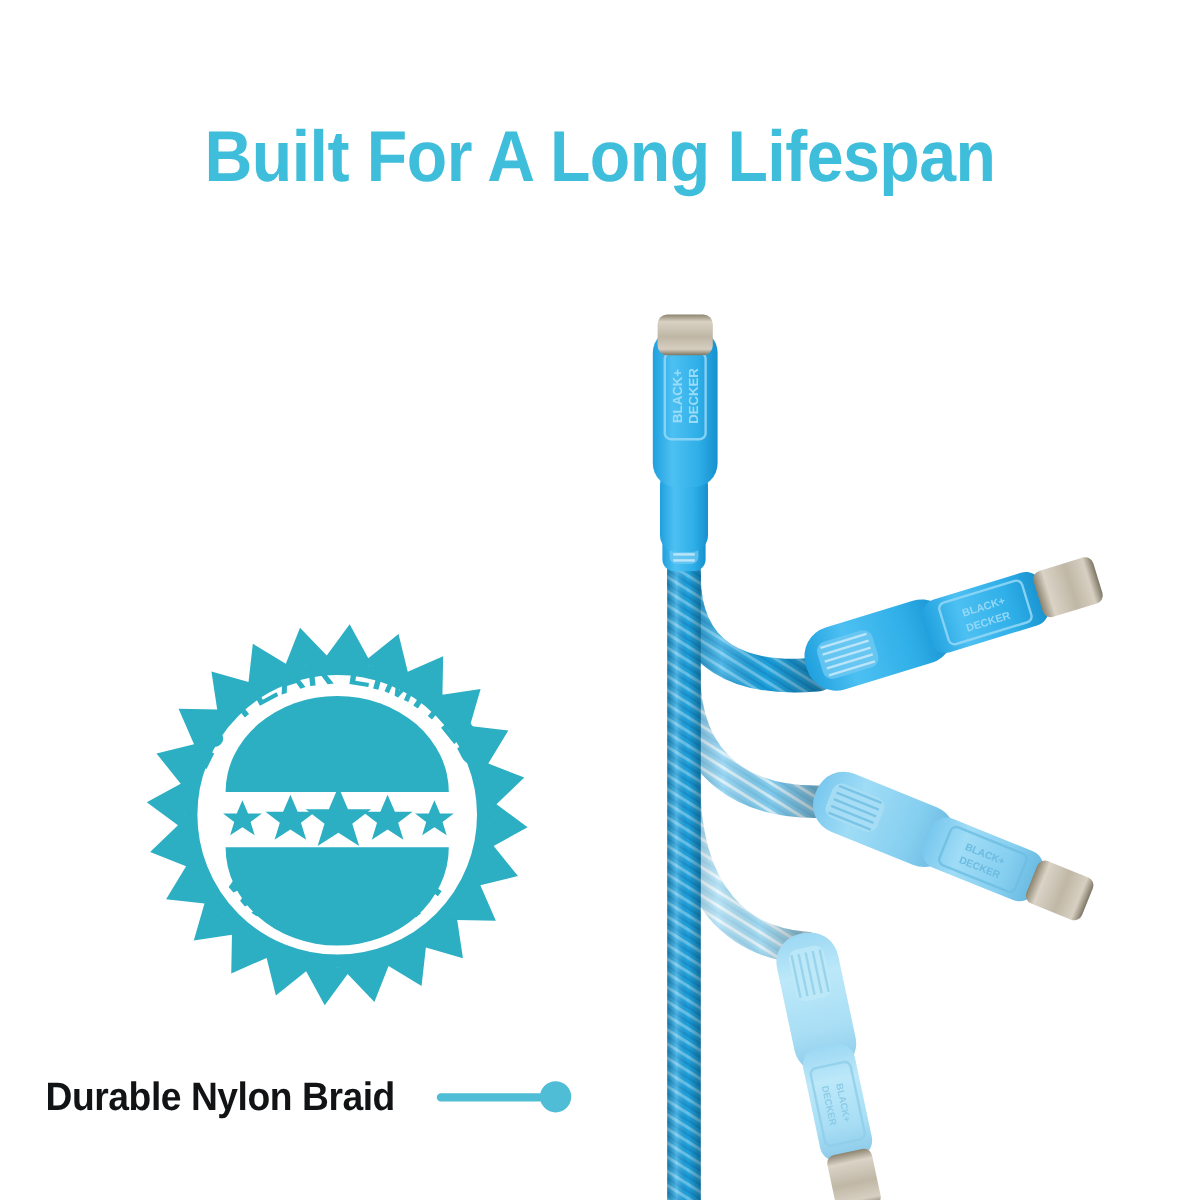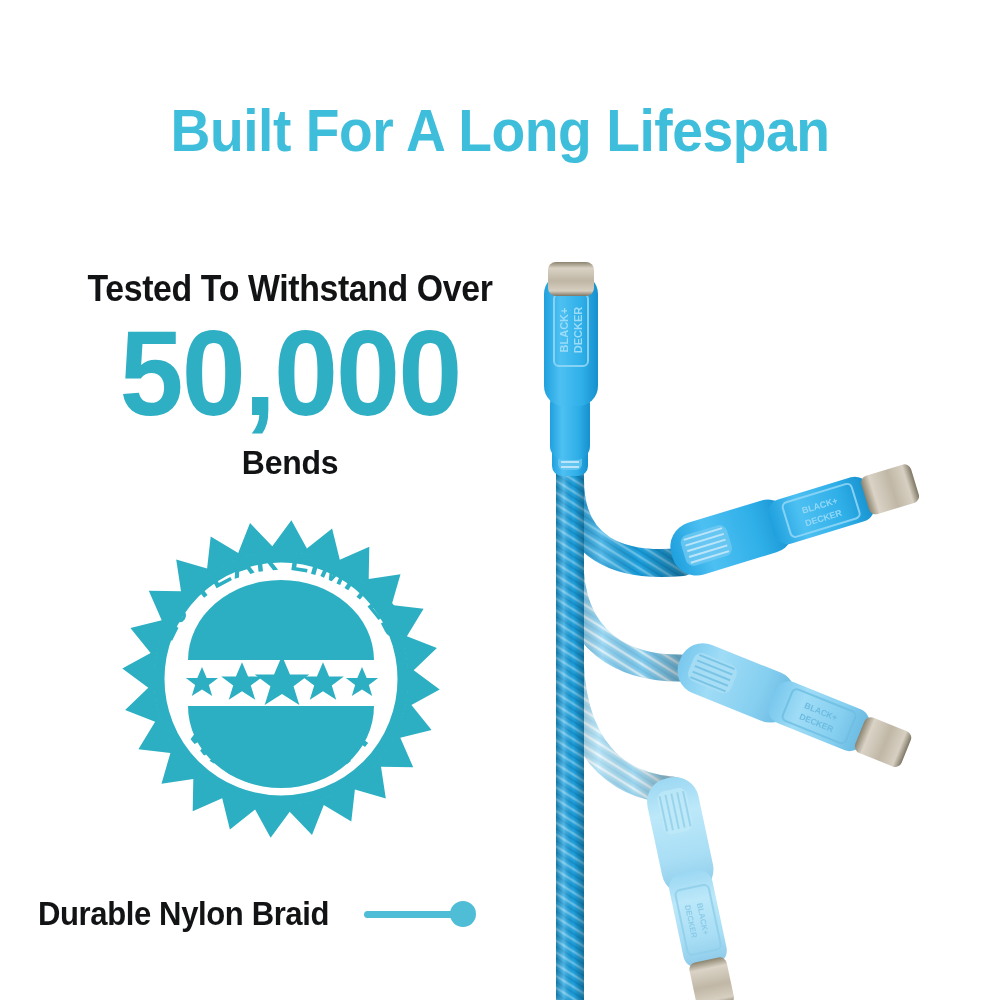--- a/index.html
+++ b/index.html
@@ -60,25 +60,20 @@
   .product{position:absolute;left:500px;top:230px;width:500px;height:770px;}
   .product svg{display:block;width:500px;height:770px;}
 </style>
 </head>
 <body>
 
 <div class="stage">
 
   <div class="headline">Built For A Long Lifespan</div>
 
-  <div class="stat-block">
-    <div class="stat-top">Tested To Withstand Over</div>
-    <div class="stat-number">50,000</div>
-    <div class="stat-bottom">Bends</div>
-  </div>
 
   <div class="badge">
     <svg viewBox="0 0 330 318" xmlns="http://www.w3.org/2000/svg">
       <defs>
         <path id="arcTop" d="M 48,163 A 117,113 0 0 1 282,163"></path>
         <path id="arcBottom" d="M 58,163 A 107,103 0 0 0 272,163"></path>
       </defs>
 
       <g>
         <polygon id="burst" fill="#2CAFC2" points="175.4,0.3 190.9,28.6 216.1,8.4 223.8,39.7 253.3,26.8 252.7,59.0 284.5,54.2 275.6,85.1 307.6,88.7 290.9,116.2 320.9,128.0 297.7,150.3 323.7,169.4 295.4,184.9 315.6,210.1 284.3,217.8 297.2,247.3 265.0,246.7 269.8,278.5 238.9,269.6 235.3,301.6 207.8,284.9 196.0,314.9 173.7,291.7 154.6,317.7 139.1,289.4 113.9,309.6 106.2,278.3 76.7,291.2 77.3,259.0 45.5,263.8 54.4,232.9 22.4,229.3 39.1,201.8 9.1,190.0 32.3,167.7 6.3,148.6 34.6,133.1 14.4,107.9 45.7,100.2 32.8,70.7 65.0,71.3 60.2,39.5 91.1,48.4 94.7,16.4 122.2,33.1 134.0,3.1 156.3,26.3"></polygon>

